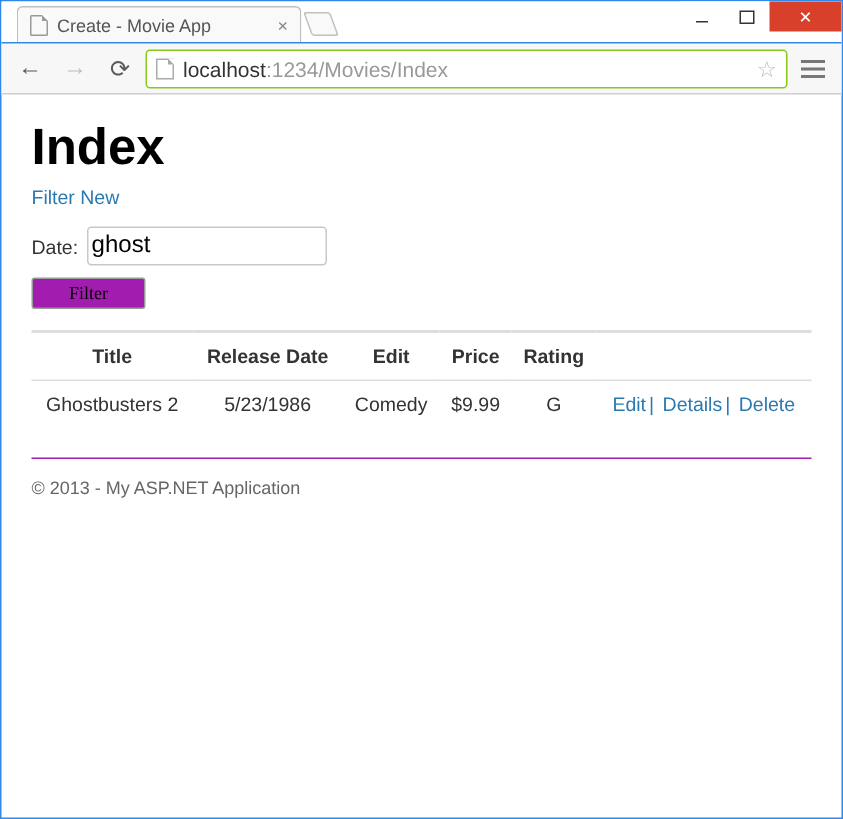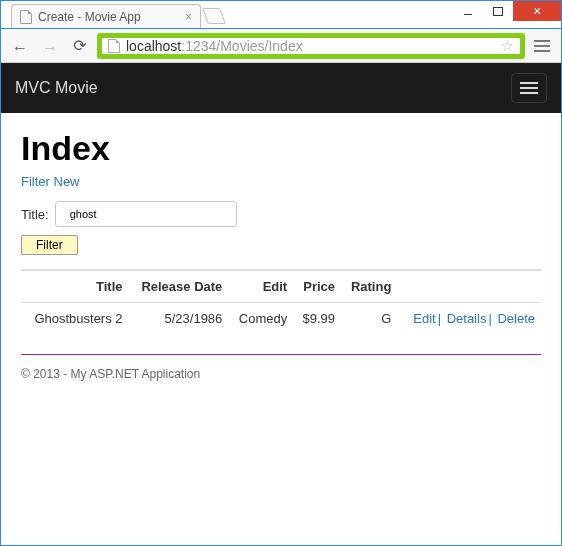--- a/index.html
+++ b/index.html
@@ -103,21 +103,21 @@
   .nav-btn {
     width: 26px; height: 26px;
     display: flex; align-items:center; justify-content:center;
     color: #5a5a5a;
     font-size: 16px;
   }
   .nav-btn.disabled { color: #bfbfbf; }
   .addr {
     flex: 1;
     height: 26px;
-    border: 5px solid #84cc16;
+    border: 1px solid #84cc16;
     border-radius: 3px;
     background: #fff;
     display: flex;
     align-items: center;
     padding: 0 6px;
     gap: 6px;
     font-size: 14px;
     color: #333;
   }
   .addr .page-icon2 {
@@ -166,44 +166,45 @@
   .link { color: #2a7ab0; text-decoration: none; font-size: 13px; cursor:pointer; }
   .form-row {
     margin-top: 12px;
     display: flex;
     align-items: center;
     gap: 6px;
     font-size: 13px;
   }
   .text-input {
     height: 26px;
-    width: 182px;
+    width: 160px;
     border: 1px solid #c8c8c8;
     border-radius: 3px;
-    padding: 0 14px;
-    font-size: 11px;
+    padding: 0 2px;
+    font-size: 16px;
   }
   .filter-btn {
     margin-top: 8px;
     border: 1px solid #9a9a9a;
-    background: #fef9c3;
-    padding: 2px 14px;
+    background: #a21caf;
+    padding: 2px 24px;
     font-size: 12px;
     border-radius: 2px;
     cursor: pointer;
+    font-family: Liberation Serif, serif;
   }
 
   table.data {
     width: 100%;
     border-collapse: collapse;
     margin-top: 14px;
     font-size: 13px;
   }
   table.data th, table.data td {
-    text-align: right;
+    text-align: center;
     padding: 8px 6px;
     border-top: 1px solid #ddd;
   }
   table.data thead th {
     border-top: 2px solid #ddd;
     border-bottom: 1px solid #ddd;
     font-weight: 700;
     color: #333;
   }
   table.data td.actions { white-space: nowrap; }
@@ -249,35 +250,27 @@
       </span>
       <span class="star">☆</span>
     </div>
     <div class="menu-lines">
       <span></span>
         <span></span>
         <span></span>
     </div>
   </div>
 
-  <div class="app-navbar">
-    <div class="brand">MVC Movie</div>
-    <div class="hamburger">
-      <span></span>
-        <span></span>
-        <span></span>
-    </div>
-  </div>
 
   <div class="content">
     <h1 class="page-title">Index</h1>
     <a class="link">Filter New</a>
 
     <div class="form-row">
-      <label>Title:</label>
+      <label>Date:</label>
       <input class="text-input" type="text" value="ghost" style="">
     </div>
     <button class="filter-btn">Filter</button>
 
     <table class="data">
       <thead>
         <tr>
           <th>Title</th>
           <th>Release Date</th>
           <th>Edit</th>

